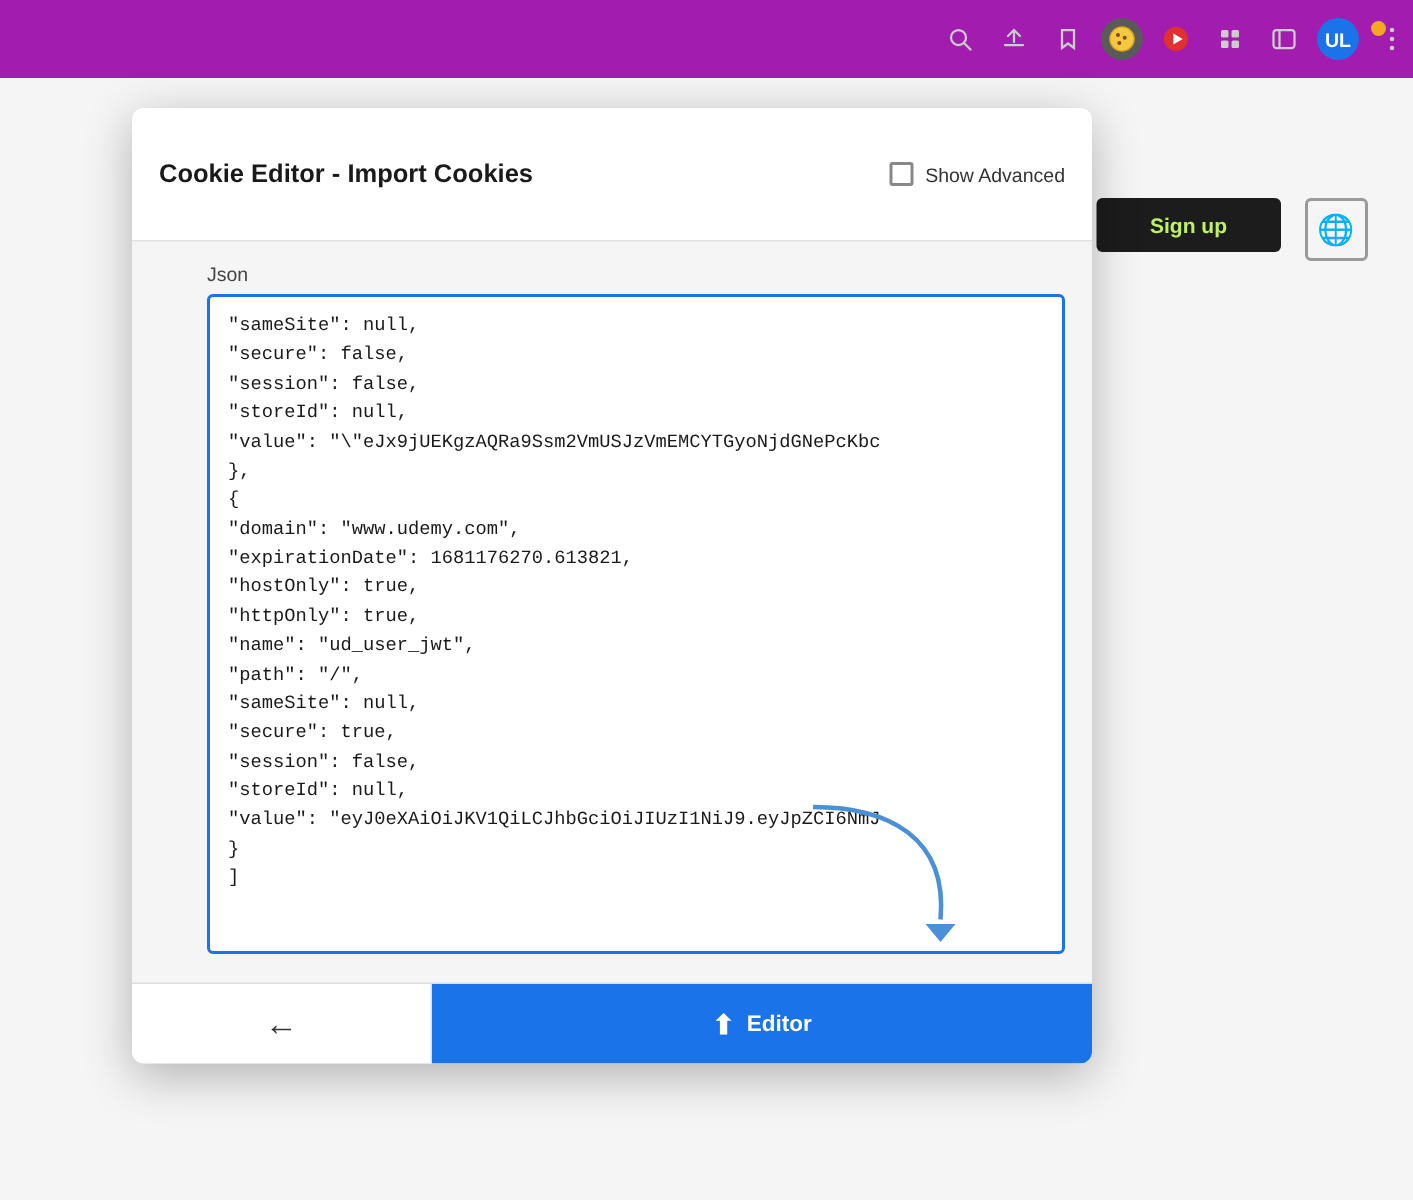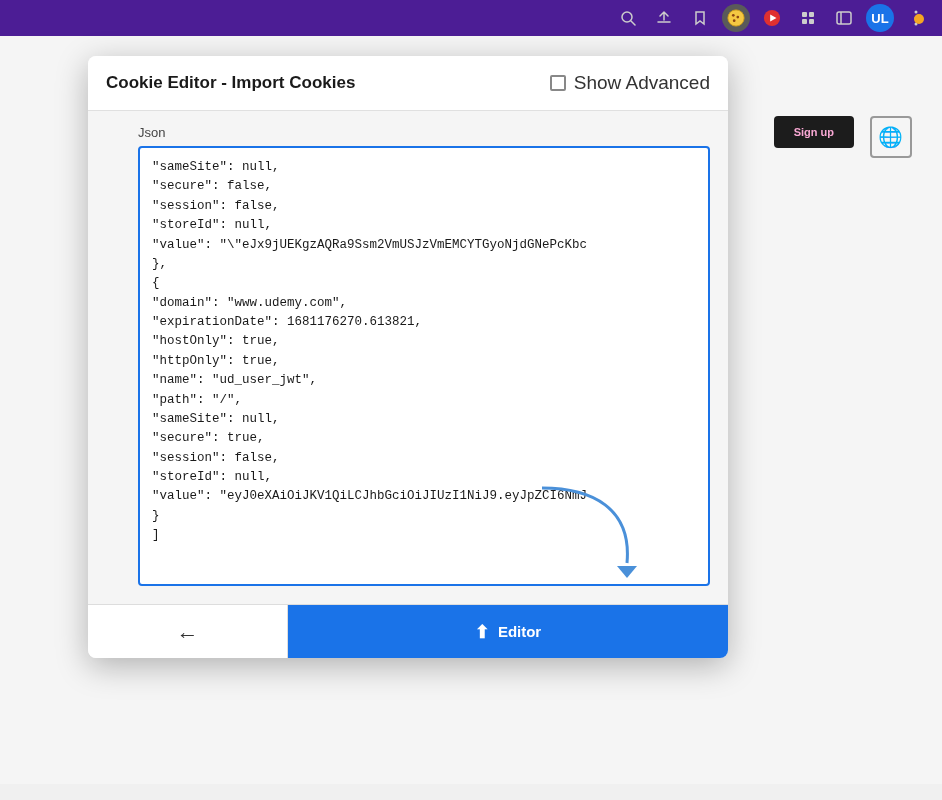--- a/index.html
+++ b/index.html
@@ -9,26 +9,26 @@
       height: 800px;
       background: #f0f0f0;
       font-family: -apple-system, BlinkMacSystemFont, 'Segoe UI', sans-serif;
       overflow: hidden;
       position: relative;
     }
 
     
     .browser-top-bar {
       width: 100%;
-      height: 36px;
-      background: #4c1d95;
+      height: 52px;
+      background: #a21caf;
       display: flex;
       align-items: center;
       justify-content: flex-end;
-      padding: 0 12px;
+      padding: 0 0;
       gap: 8px;
     }
 
     .browser-icon {
       width: 28px;
       height: 28px;
       border-radius: 50%;
       display: flex;
       align-items: center;
       justify-content: center;
@@ -66,24 +66,24 @@
       background: #f5f5f5;
       position: relative;
     }
 
     
     .bg-signup {
       position: absolute;
       top: 80px;
       right: 88px;
       background: #1c1c1c;
-      color: #f9a8d4;
+      color: #bef264;
       border: none;
-      padding: 10px 20px;
-      font-size: 11px;
+      padding: 10px 36px;
+      font-size: 14px;
       font-weight: 600;
       border-radius: 4px;
       cursor: pointer;
     }
 
     .bg-globe {
       position: absolute;
       top: 80px;
       right: 30px;
       width: 42px;
@@ -106,21 +106,21 @@
       width: 640px;
       background: #f5f5f5;
       border-radius: 8px;
       box-shadow: 0 8px 32px rgba(0,0,0,0.28);
       overflow: hidden;
     }
 
     
     .popup-header {
       background: white;
-      padding: 16px 18px;
+      padding: 34px 18px;
       display: flex;
       align-items: center;
       justify-content: space-between;
       border-bottom: 1px solid #e0e0e0;
     }
 
     .popup-title {
       font-size: 17px;
       font-weight: 700;
       color: #1a1a1a;
@@ -135,21 +135,21 @@
     .show-advanced-checkbox {
       width: 16px;
       height: 16px;
       border: 2px solid #888;
       background: white;
       cursor: pointer;
       border-radius: 2px;
     }
 
     .show-advanced-label {
-      font-size: 19px;
+      font-size: 13px;
       color: #333;
       cursor: pointer;
     }
 
     
     .popup-body {
       padding: 14px 18px 14px 18px;
       margin-left: 32px;
     }
 

